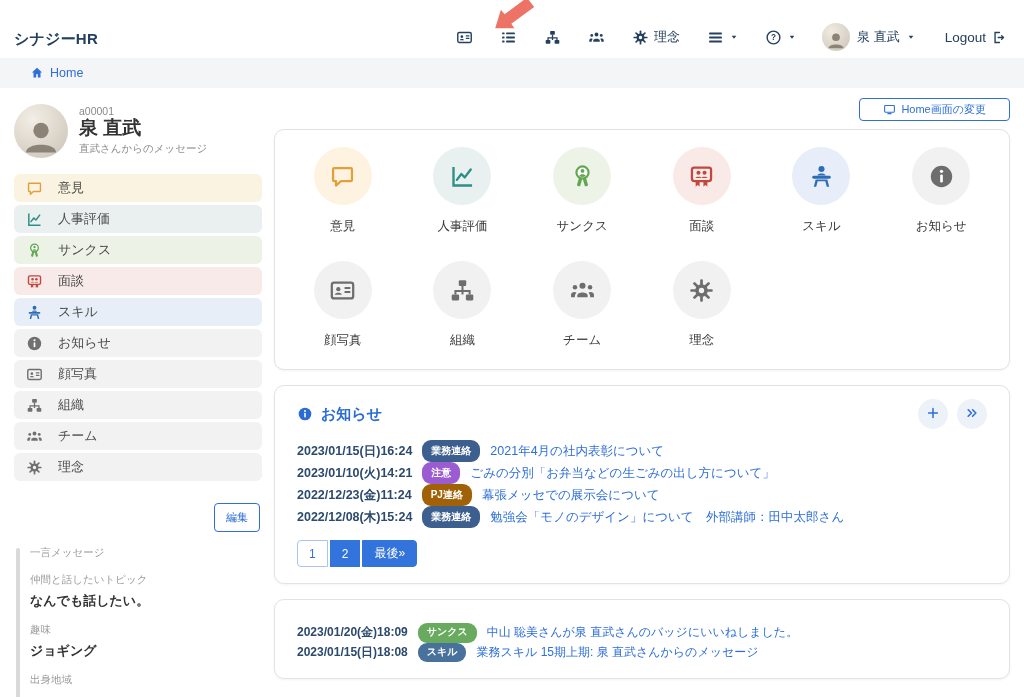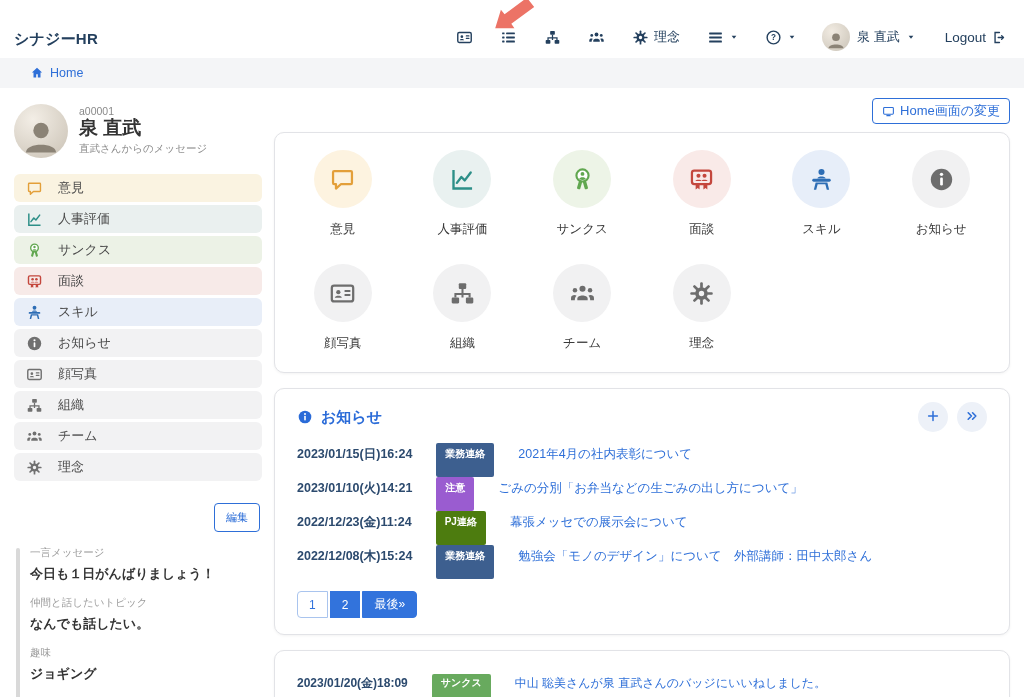--- a/index.html
+++ b/index.html
@@ -57,22 +57,22 @@
   .profile-details { position:relative; margin-top:-26px; padding:0 0 0 16px; }
   .profile-scrollbar { position:absolute; left:2px; top:2px; height:230px; width:4px;
     background:#d9d9d9; border-radius:2px; }
   .field { margin-top:13px; }
   .field:first-of-type { margin-top:40px; }
   .field-label { font-size:10.5px; color:#9b9b9b; }
   .field-value { font-size:13px; font-weight:bold; color:#333; margin-top:5px; }
 
   
   .home-change-row { display:flex; justify-content:flex-end; margin:0 0 8px; }
-  .btn-home-change { display:flex; align-items:center; gap:5px; font-size:13px; color:#2e6fd8;
-    border:1px solid #2e6fd8; border-radius:4px; background:#fff; padding:3px 9px; cursor:pointer; font-family:inherit; }
+  .btn-home-change { display:flex; align-items:center; gap:5px; font-size:11px; color:#2e6fd8;
+    border:1px solid #2e6fd8; border-radius:4px; background:#fff; padding:3px 23px; cursor:pointer; font-family:inherit; }
   .btn-home-change .nav-svg { width:13px; height:13px; display:inline-flex; }
 
   .card { border:1px solid #e2e3e7; border-radius:10px; background:#fff; box-shadow:0 1px 3px rgba(0,0,0,.05); }
   .quick-card { padding:17px 8px 20px; }
   .quick-grid { display:grid; grid-template-columns:repeat(6,1fr); row-gap:26px; }
   .quick-item { display:flex; flex-direction:column; align-items:center; gap:13px; cursor:pointer; }
   .quick-circle { width:58px; height:58px; border-radius:50%; display:flex; align-items:center; justify-content:center; }
   .quick-circle svg { width:27px; height:27px; }
   .quick-label { font-size:12.5px; color:#3a3a3a; }
 
@@ -81,22 +81,22 @@
   .panel-title { display:flex; align-items:center; gap:8px; font-size:15px; font-weight:bold; color:#2a6bd8; }
   .panel-title .nav-svg { width:16px; height:16px; display:inline-flex; }
   .panel-actions { margin-left:auto; display:flex; gap:9px; }
   .circle-btn { width:30px; height:30px; border-radius:50%; background:#edf1f8; color:#2e6fd8;
     display:flex; align-items:center; justify-content:center; border:none; cursor:pointer; }
   .circle-btn svg { width:14px; height:14px; }
 
   .news-list { margin-top:11px; }
   .row { font-size:12.5px; line-height:19px; white-space:nowrap; overflow:hidden; }
   .row .date { color:#2c4a6e; font-weight:600; }
-  .badge { display:inline-block; font-size:10px; color:#fff; border-radius:2px; padding:1px 9px 14px;
-    margin:0 24px; font-weight:600; vertical-align:1px; }
+  .badge { display:inline-block; font-size:10px; color:#fff; border-radius:9px; padding:1px 9px 2px;
+    margin:0 10px; font-weight:600; vertical-align:1px; }
   .row a { color:#2e6fd8; text-decoration:none; cursor:pointer; }
 
   .pager { display:flex; margin-top:12px; gap:2px; }
   .page-btn { min-width:30px; padding:4px 11px; font-size:12px; text-align:center; cursor:pointer;
     background:#3273dc; color:#fff; border:1px solid #3273dc; font-family:inherit; }
   .page-btn:first-child { border-radius:4px 0 0 4px; }
   .page-btn:last-child { border-radius:0 4px 4px 0; }
   .page-btn.active { background:#fff; color:#3273dc; border-color:#a9c4ee; }
 
   .events-list { margin-top:10px; }
@@ -376,21 +376,20 @@
         </div>
       </nav>
     <div class="edit-row">
       <button class="btn-outline">編集</button>
     </div>
     <div class="profile-details">
       <div class="profile-scrollbar"></div>
       <div id="profile-fields">
           <div class="field">
             <div class="field-label">一言メッセージ</div>
-            <div class="field-value">今日も１日がんばりましょう！</div>
           </div>
           <div class="field">
             <div class="field-label">仲間と話したいトピック</div>
             <div class="field-value">なんでも話したい。</div>
           </div>
           <div class="field">
             <div class="field-label">趣味</div>
             <div class="field-value">ジョギング</div>
           </div>
           <div class="field">
@@ -559,21 +558,21 @@
             <button class="circle-btn">
               <span class="nav-svg"><svg viewBox="0 0 24 24" fill="none" stroke="currentColor" stroke-width="2.8" stroke-linecap="round" stroke-linejoin="round">
                   <path d="M5.5 6.5 11 12l-5.5 5.5M13 6.5 18.5 12 13 17.5"></path>
                 </svg></span>
             </button>
           </div>
       </div>
       <div class="news-list" id="news-list">
           <div class="row"><span class="date">2023/01/15(日)16:24</span><span class="badge" style="background:#3d5f8f">業務連絡</span><a>2021年4月の社内表彰について</a></div>
           <div class="row"><span class="date">2023/01/10(火)14:21</span><span class="badge" style="background:#9a5cd0">注意</span><a>ごみの分別「お弁当などの生ごみの出し方について」</a></div>
-          <div class="row"><span class="date">2022/12/23(金)11:24</span><span class="badge" style="background:#4d7c0f">PJ連絡</span><a>幕張メッセでの展示会について</a></div>
+          <div class="row"><span class="date">2022/12/23(金)11:24</span><span class="badge" style="background:#a16207">PJ連絡</span><a>幕張メッセでの展示会について</a></div>
           <div class="row"><span class="date">2022/12/08(木)15:24</span><span class="badge" style="background:#3d5f8f">業務連絡</span><a>勉強会「モノのデザイン」について　外部講師：田中太郎さん</a></div>
         </div>
       <div class="pager" id="news-pager">
           <button class="page-btn active">1</button>
           <button class="page-btn">2</button>
           <button class="page-btn">最後»</button>
         </div>
     </section>
 
     <section class="card panel">

